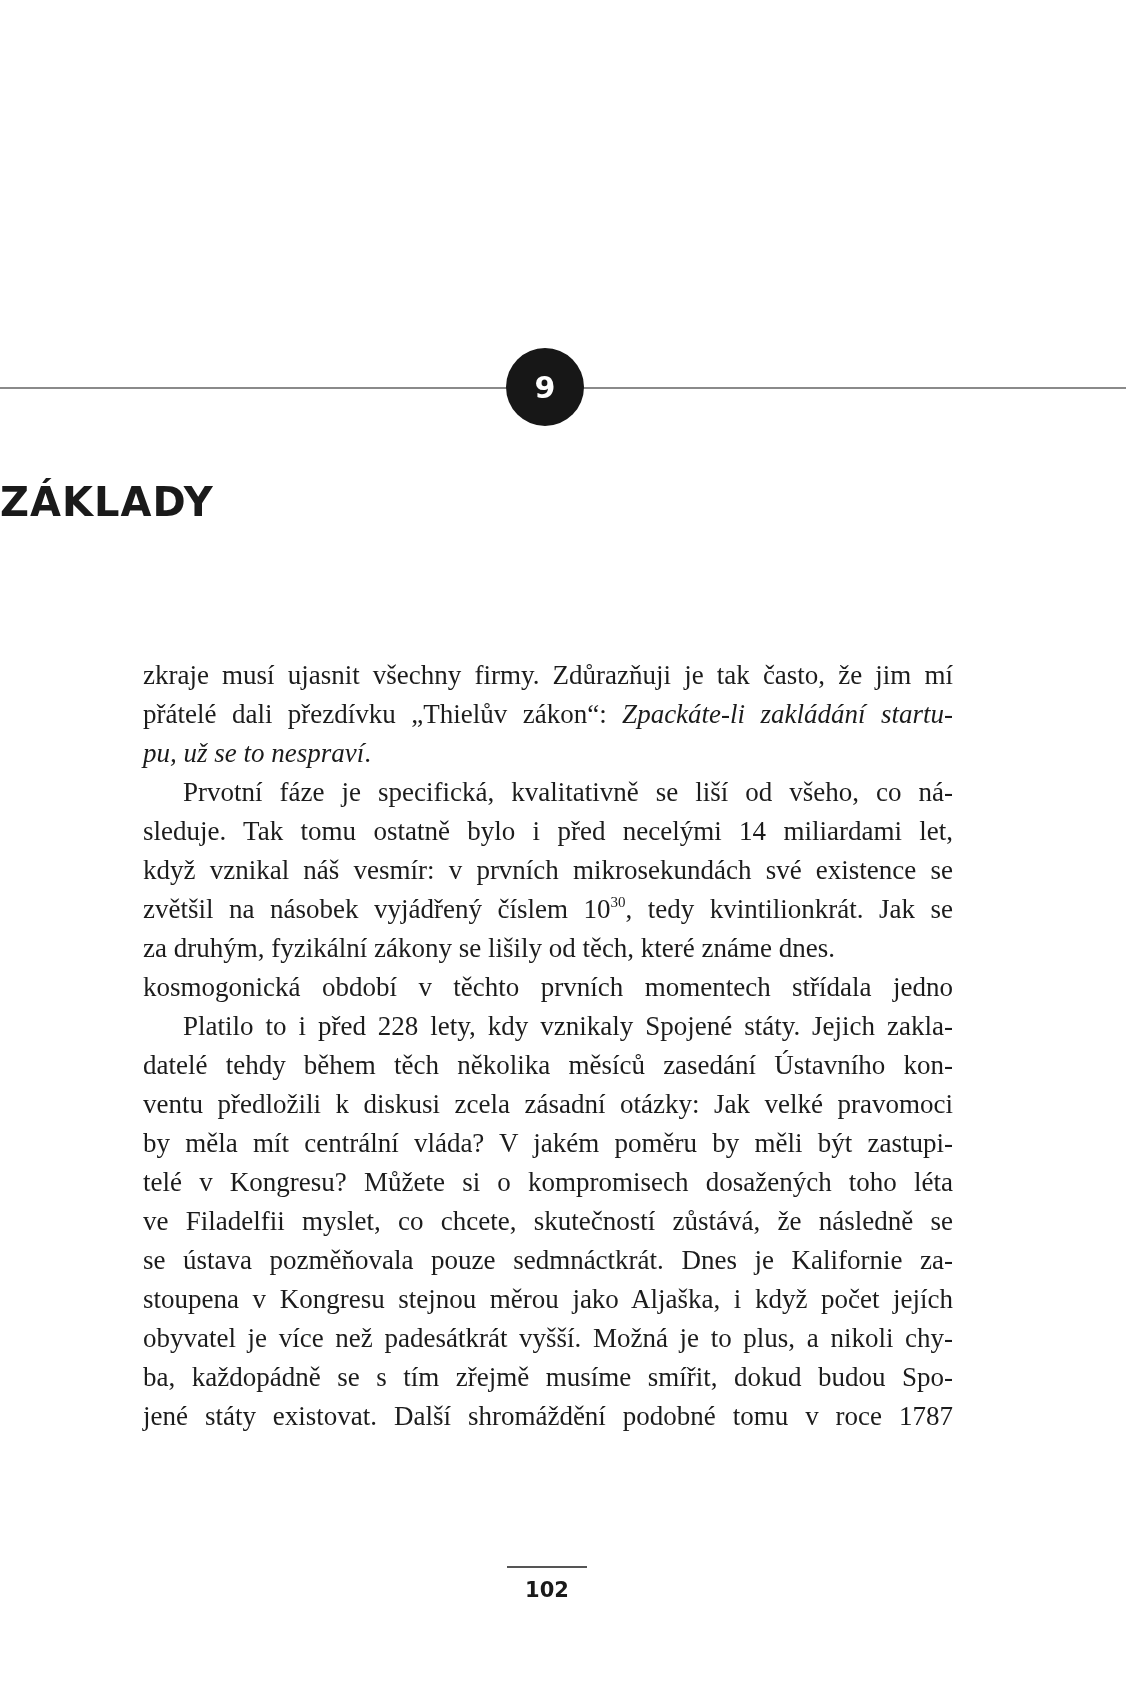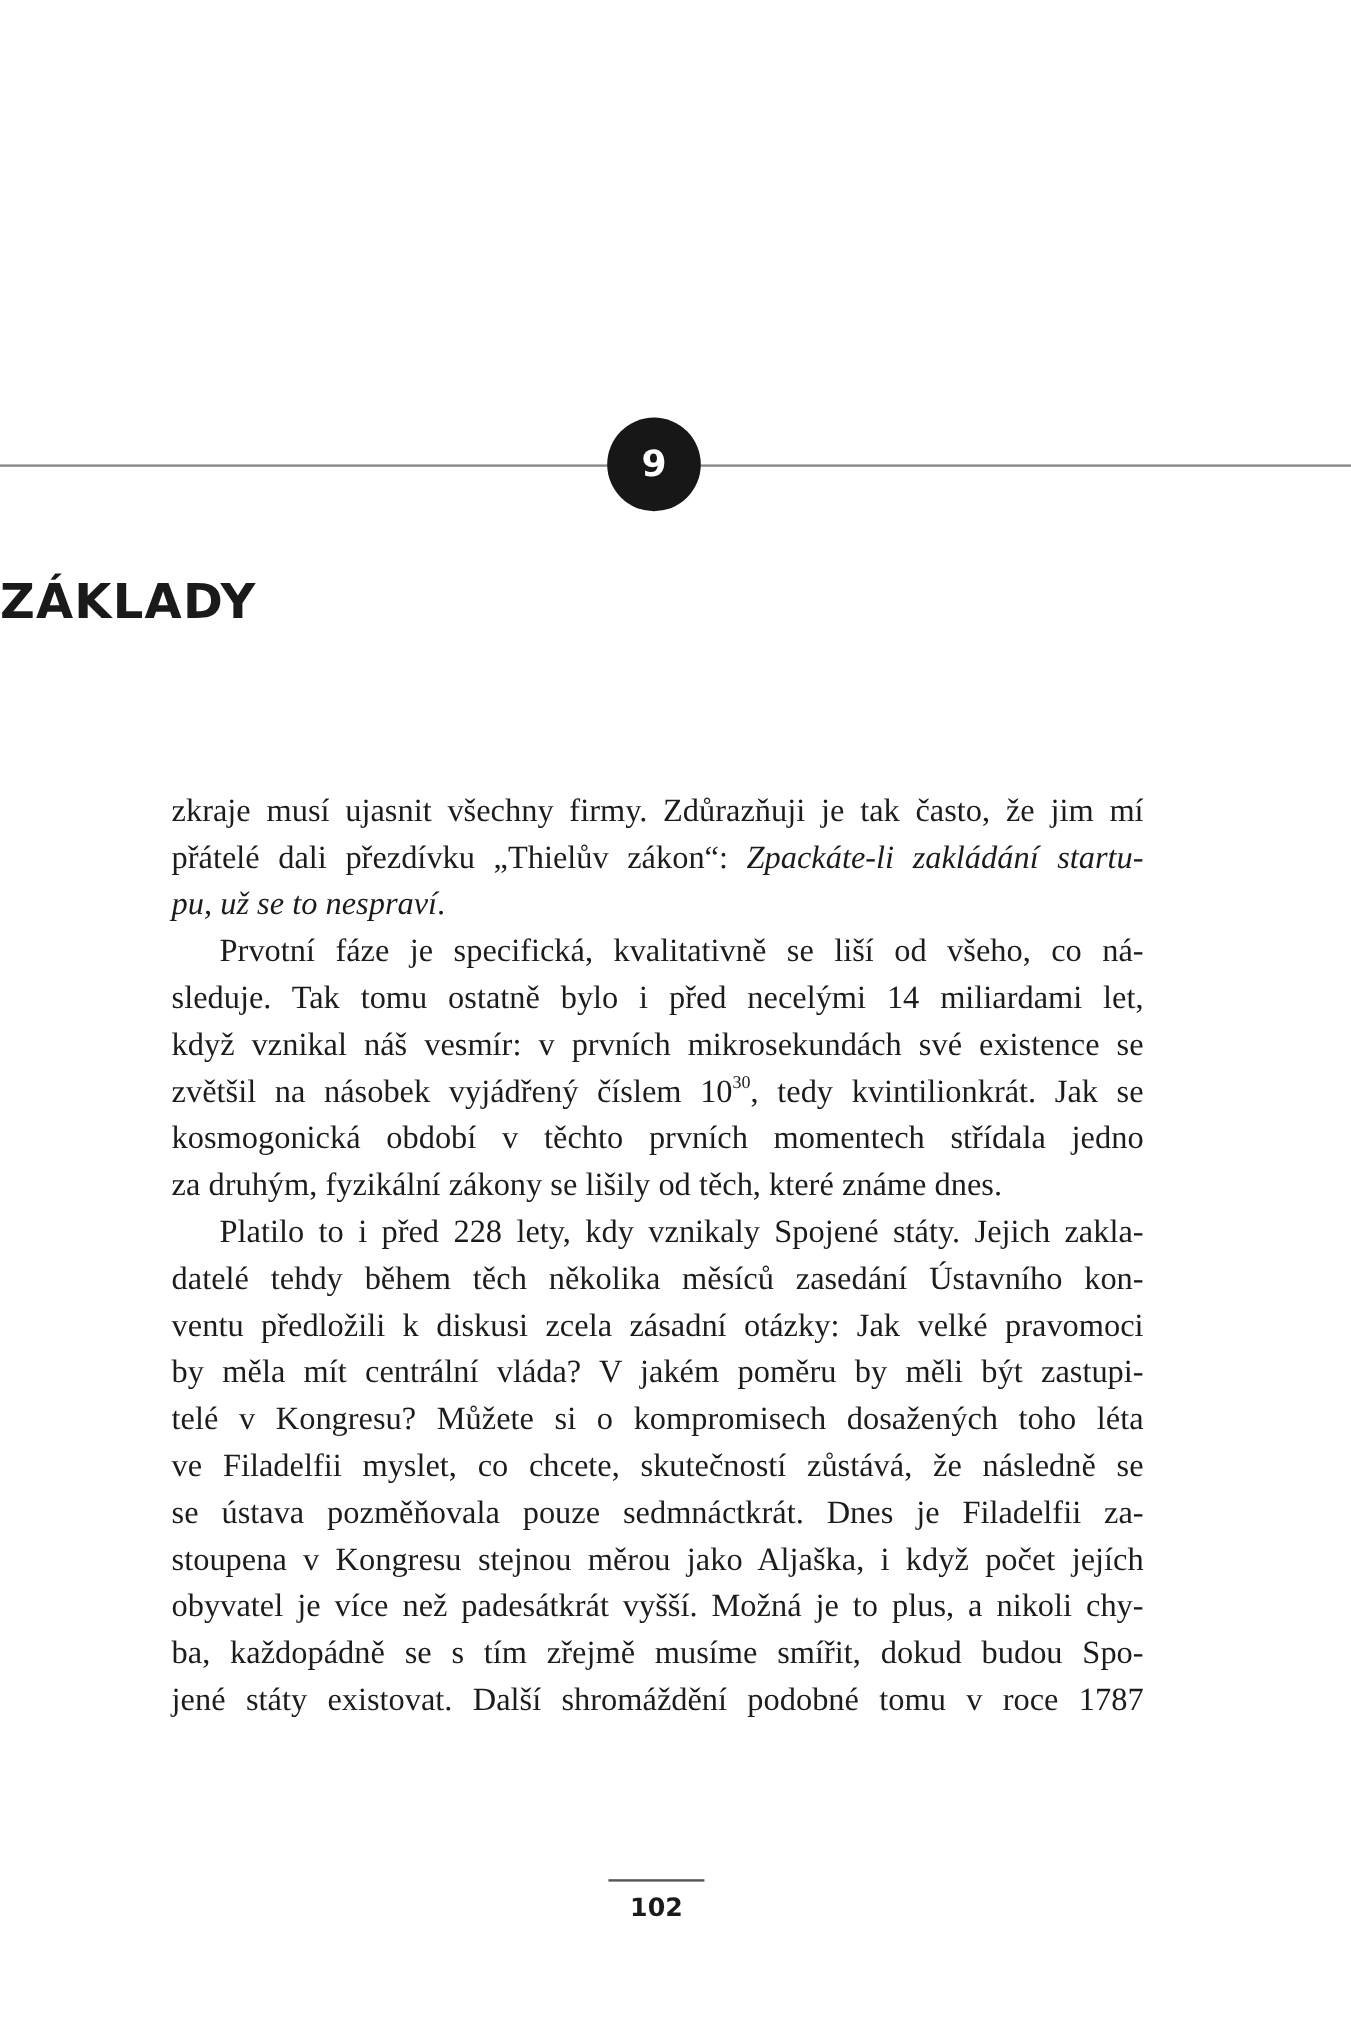--- a/index.html
+++ b/index.html
@@ -41,29 +41,29 @@
 <div class="chapter-title">ZÁKLADY</div>
 
 <div class="body-text">
   <span class="line">zkraje musí ujasnit všechny firmy. Zdůrazňuji je tak často, že jim mí</span>
   <span class="line"><span>přátelé dali přezdívku „Thielův zákon“: </span><em>Zpackáte-li zakládání startu-</em></span>
   <span class="line last"><em>pu, už se to nespraví</em><span>.</span></span>
   <span class="line indent">Prvotní fáze je specifická, kvalitativně se liší od všeho, co ná-</span>
   <span class="line">sleduje. Tak tomu ostatně bylo i před necelými 14 miliardami let,</span>
   <span class="line">když vznikal náš vesmír: v prvních mikrosekundách své existence se</span>
   <span class="line"><span>zvětšil na násobek vyjádřený číslem 10</span><sup>30</sup><span>, tedy kvintilionkrát. Jak se</span></span>
+  <span class="line last">za druhým, fyzikální zákony se lišily od těch, které známe dnes.</span>
   <span class="line">kosmogonická období v těchto prvních momentech střídala jedno</span>
-  <span class="line last">za druhým, fyzikální zákony se lišily od těch, které známe dnes.</span>
   <span class="line indent">Platilo to i před 228 lety, kdy vznikaly Spojené státy. Jejich zakla-</span>
   <span class="line">datelé tehdy během těch několika měsíců zasedání Ústavního kon-</span>
   <span class="line">ventu předložili k diskusi zcela zásadní otázky: Jak velké pravomoci</span>
   <span class="line">by měla mít centrální vláda? V jakém poměru by měli být zastupi-</span>
   <span class="line">telé v Kongresu? Můžete si o kompromisech dosažených toho léta</span>
   <span class="line">ve Filadelfii myslet, co chcete, skutečností zůstává, že následně se</span>
-  <span class="line">se ústava pozměňovala pouze sedmnáctkrát. Dnes je Filadelfii za-</span>
+  <span class="line">se ústava pozměňovala pouze sedmnáctkrát. Dnes je Kalifornie za-</span>
   <span class="line">stoupena v Kongresu stejnou měrou jako Aljaška, i když počet jejích</span>
   <span class="line">obyvatel je více než padesátkrát vyšší. Možná je to plus, a nikoli chy-</span>
   <span class="line">ba, každopádně se s tím zřejmě musíme smířit, dokud budou Spo-</span>
   <span class="line">jené státy existovat. Další shromáždění podobné tomu v roce 1787</span>
 </div>
 
 <div class="rule-footer"></div>
 <div class="page-number">102</div>
 
 </body></html>

